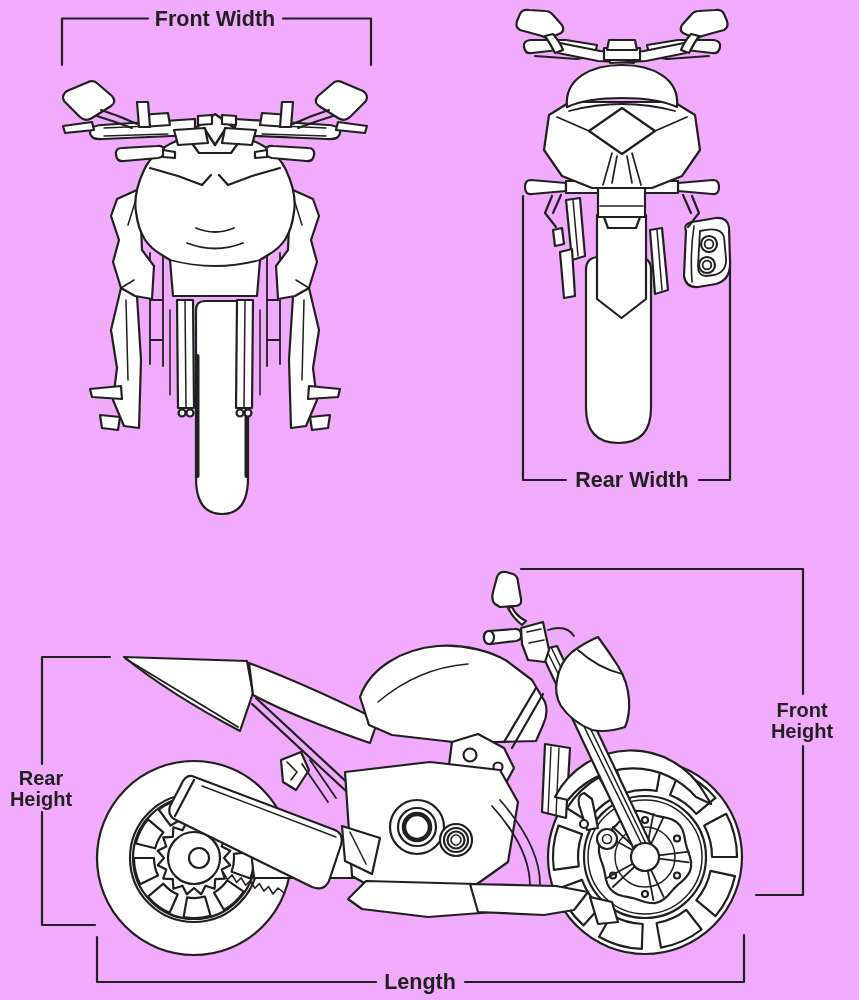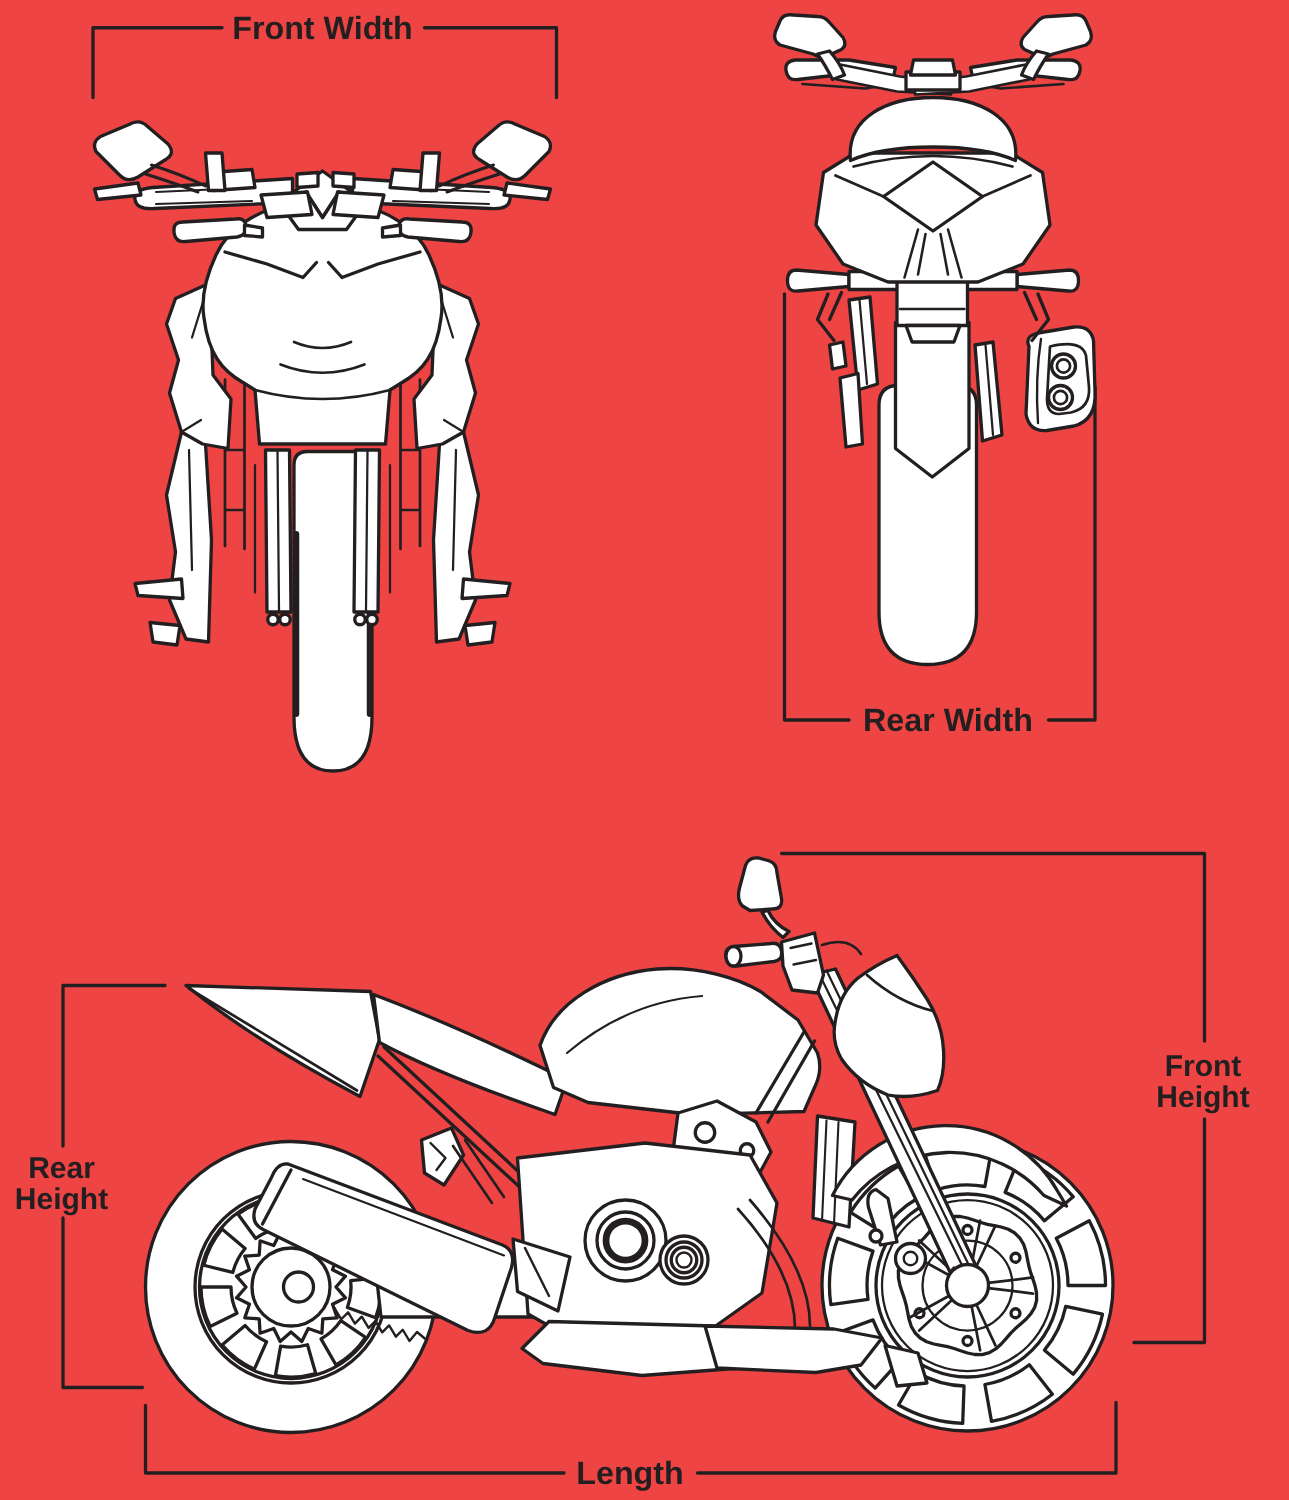--- a/index.html
+++ b/index.html
@@ -1,16 +1,16 @@
 <!DOCTYPE html>
 <html><head>
 <meta charset="utf-8">
 <style>
   html,body{margin:0;padding:0;background:#fff;}
-  .wrap{width:859px;height:1000px;position:relative;overflow:hidden;background:#ef4444;}
+  .wrap{width:859px;height:1000px;position:relative;overflow:hidden;background:#f0abfc;}
   svg{display:block;}
   .ln{stroke:#231f20;stroke-width:2.2;fill:none;stroke-linejoin:round;stroke-linecap:round;}
   .wf{fill:#ffffff;}
   text{font-family:"Liberation Sans",sans-serif;font-weight:bold;fill:#231f20;}
 </style>
 </head>
 <body>
 <div class="wrap">
 <svg width="859" height="1000" viewBox="0 0 859 1000">
 

